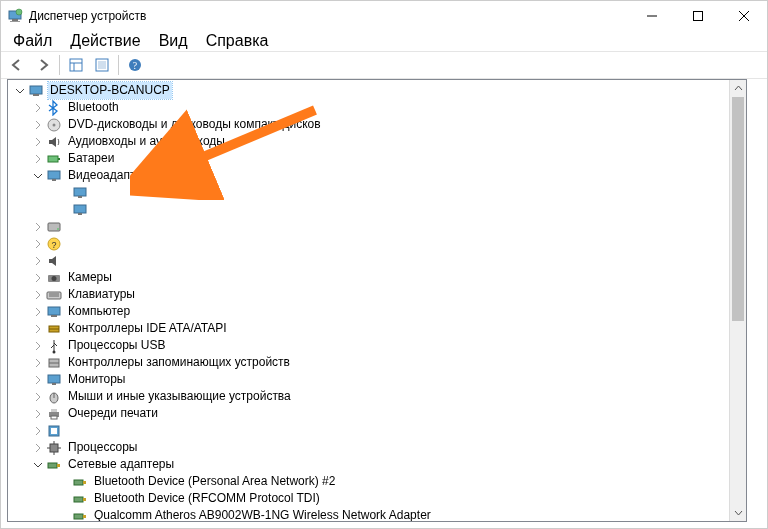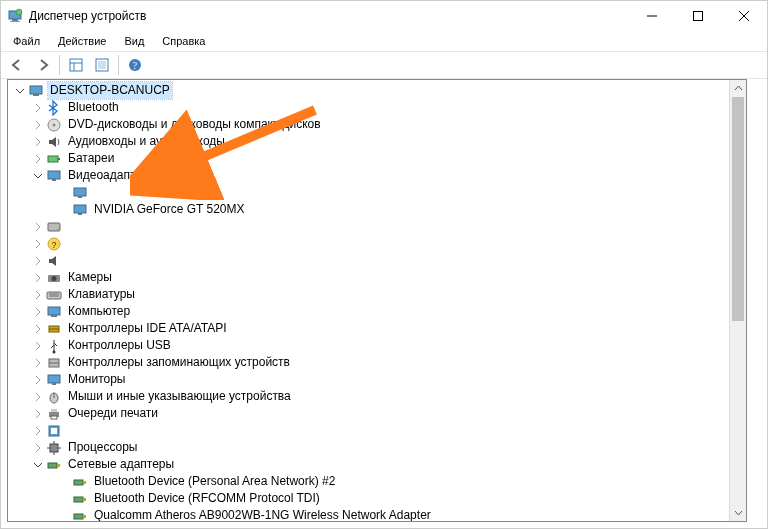--- a/index.html
+++ b/index.html
@@ -17,21 +17,21 @@
   .titlebar {
     height:30px; display:flex; align-items:center; padding:0 0 0 6px;
     background:#fff;
   }
   .titlebar .app-icon { width:16px; height:16px; margin-right:6px; }
   .titlebar .title { flex:1; font-size:12px; }
   .win-btns { display:flex; }
   .win-btn { width:46px; height:30px; display:flex; align-items:center; justify-content:center; }
   .menubar {
     height:20px; display:flex; align-items:center; padding:0 4px; gap:2px;
-    font-size:11px;
+    font-size:16px;
   }
   .menubar .menu-item { padding:2px 8px; }
   .toolbar {
     height:28px; display:flex; align-items:center; padding:2px 4px; gap:2px;
     border-top:1px solid #e5e5e5; border-bottom:1px solid #e5e5e5;
   }
   .tool-btn {
     width:24px; height:24px; display:flex; align-items:center; justify-content:center;
     opacity:.9;
   }
@@ -244,21 +244,20 @@
       </div>
 
       <div class="tn depth2">
         <span class="exp"></span>
         <span class="ic">
             <svg width="16" height="16">
               <rect x="2" y="3" width="12" height="8" fill="#5ba0d0" stroke="#3a6a90"></rect>
               <rect x="6" y="11" width="4" height="2" fill="#777"></rect>
             </svg>
           </span>
-        <span class="lbl">NVIDIA GeForce GT 520MX</span>
       </div>
 
       <div class="tn depth1">
         <span class="exp">
             <svg width="10" height="10">
               <path d="M3 1 L7 5 L3 9" fill="none" stroke="#a0a0a0"></path>
             </svg>
           </span>
         <span class="ic">
             <svg width="16" height="16">
@@ -361,21 +360,21 @@
             <svg width="10" height="10">
               <path d="M3 1 L7 5 L3 9" fill="none" stroke="#a0a0a0"></path>
             </svg>
           </span>
         <span class="ic">
             <svg width="16" height="16">
               <path d="M8 2v12M8 5l3 3M8 7l-3 3" stroke="#333" fill="none"></path>
               <circle cx="8" cy="14" r="1.5" fill="#333"></circle>
             </svg>
           </span>
-        <span class="lbl">Контроллеры USB</span>
+        <span class="lbl">Процессоры USB</span>
       </div>
 
       <div class="tn depth1">
         <span class="exp">
             <svg width="10" height="10">
               <path d="M3 1 L7 5 L3 9" fill="none" stroke="#a0a0a0"></path>
             </svg>
           </span>
         <span class="ic">
             <svg width="16" height="16">

